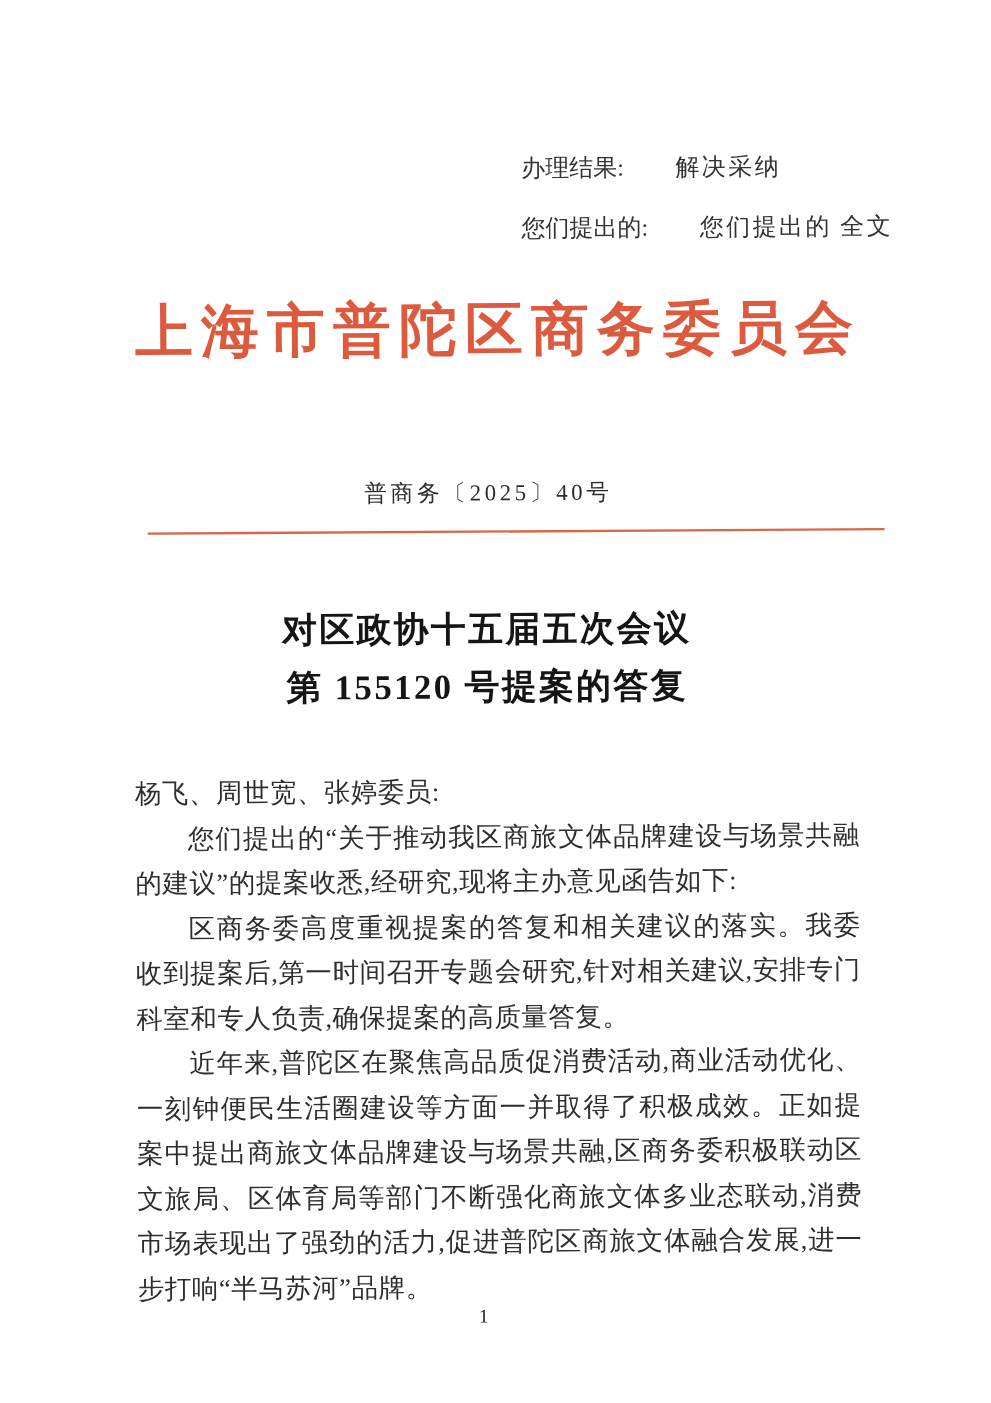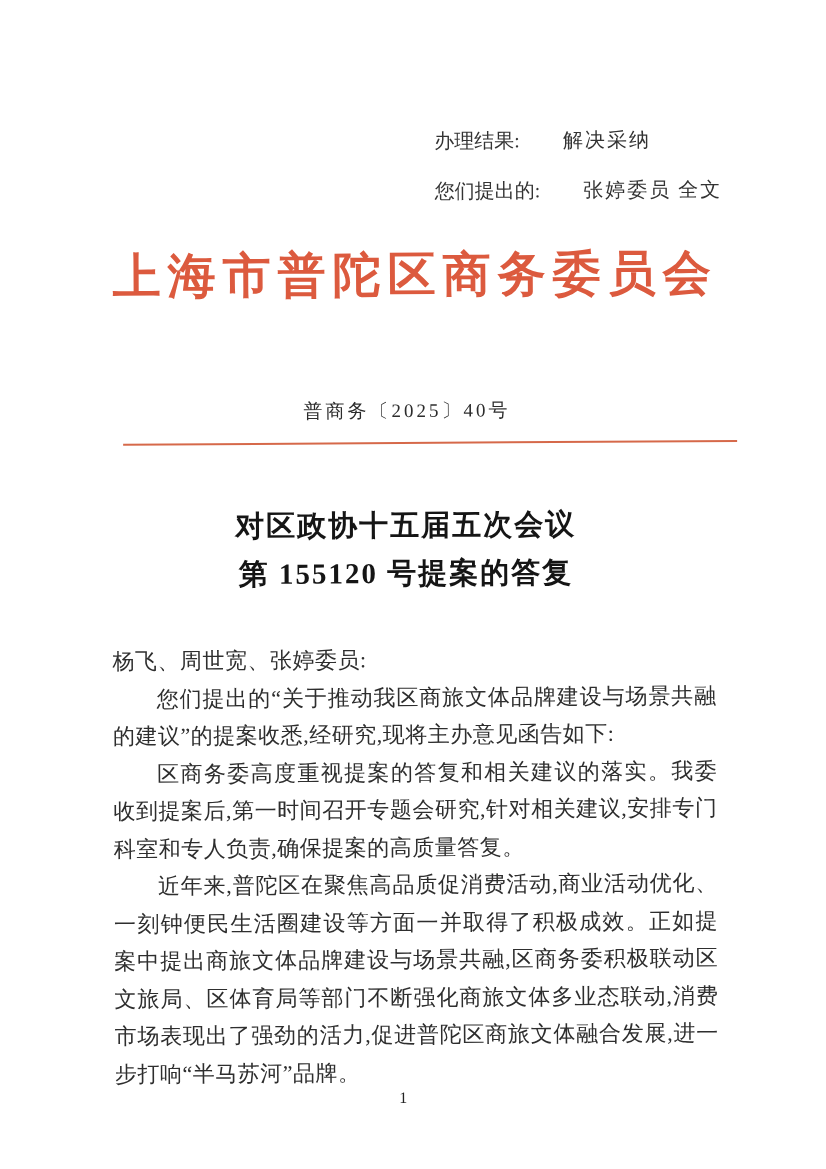--- a/index.html
+++ b/index.html
@@ -118,21 +118,21 @@
 <div class="scan">
   <div class="sheet">
 
     <div class="meta-block">
       <div class="meta-row">
         <span class="meta-label">办理结果:</span>
         <span class="meta-value">解决采纳</span>
       </div>
       <div class="meta-row">
         <span class="meta-label">您们提出的:</span>
-        <span class="meta-value">张婷委员 全文</span>
+        <span class="meta-value">您们提出的 全文</span>
       </div>
     </div>
 
     <div class="agency-title">上海市普陀区商务委员会</div>
 
     <div class="doc-number">普商务〔2025〕40号</div>
 
     <div class="red-rule"></div>
 
     <div class="doc-title">

